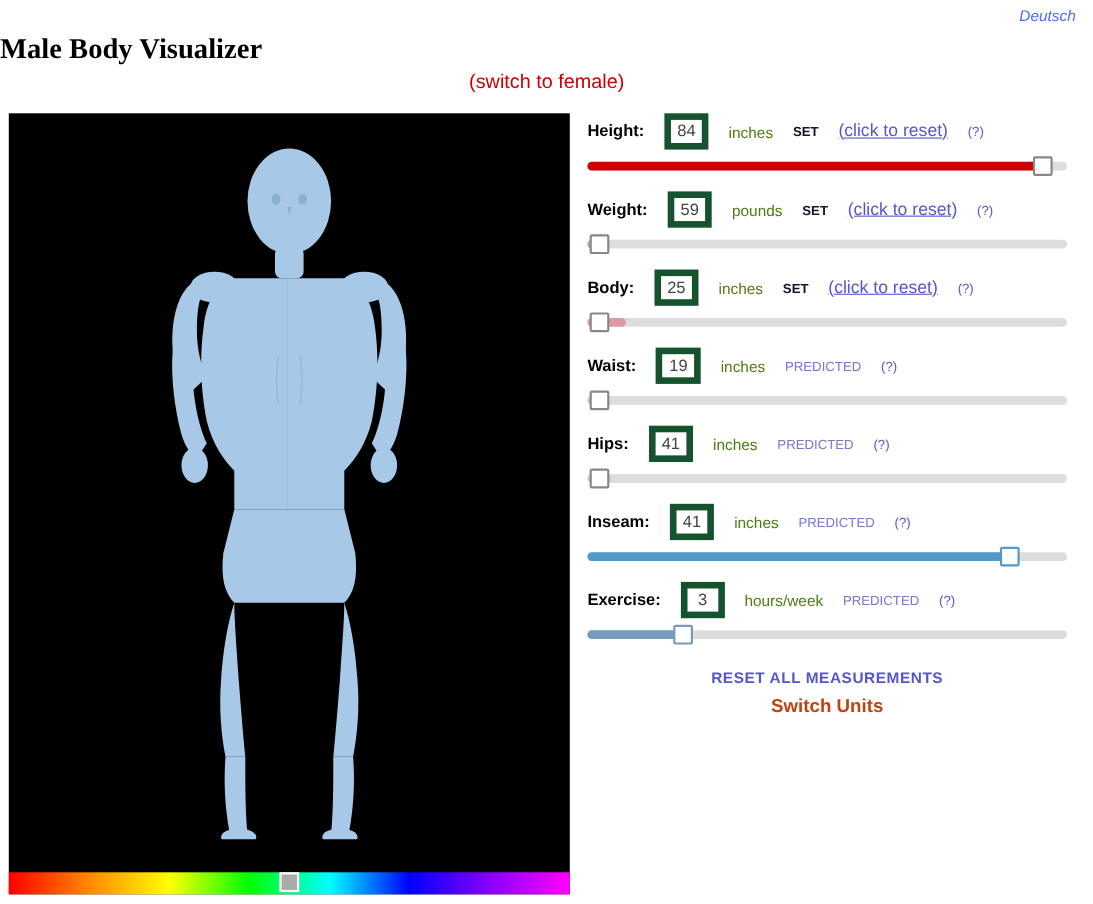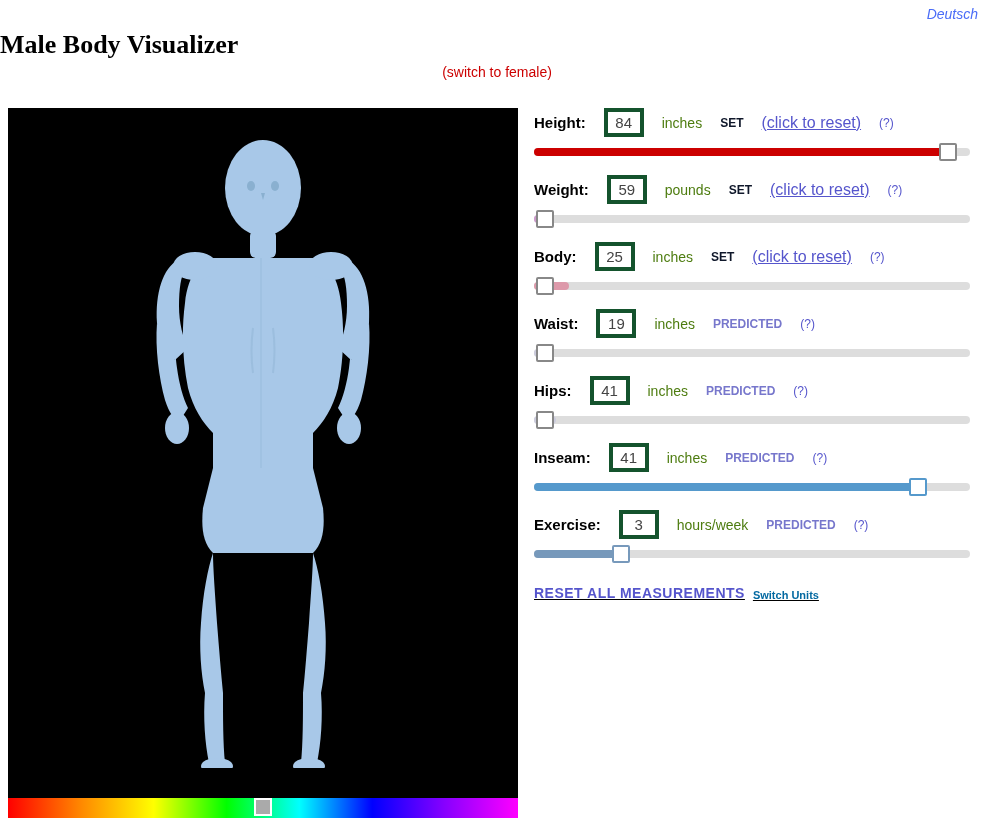--- a/index.html
+++ b/index.html
@@ -28,23 +28,23 @@
       text-align: left;
       font-size: 26px;
       font-weight: bold;
       margin-top: 8px;
       font-family: Liberation Serif, serif;
     }
 
     .page-subtitle {
       text-align: center;
       color: #c00;
-      font-size: 14px;
+      font-size: 18px;
       margin-top: 4px;
-      margin-bottom: 28px;
+      margin-bottom: 18px;
     }
     .page-subtitle a {
       color: #c00;
       text-decoration: none;
     }
 
     .main-layout {
       display: flex;
       flex-direction: row;
       padding: 0 8px;
@@ -109,21 +109,21 @@
       gap: 18px;
       margin-bottom: 4px;
     }
 
     .measurement-name {
       font-weight: bold;
       font-size: 15px;
     }
 
     .measurement-value-box {
-      border: 4px solid #14532d;
+      border: 6px solid #14532d;
       padding: 2px 6px;
       font-size: 15px;
       min-width: 40px;
       text-align: center;
       color: #444;
     }
 
     .measurement-unit {
       font-size: 14px;
       color: #4d7c0f;
@@ -131,21 +131,21 @@
 
     .measurement-status-set {
       color: #0f172a;
       font-size: 12px;
       font-weight: bold;
     }
 
     .measurement-status-predicted {
       color: #7777cc;
       font-size: 12px;
-      font-weight: bold;
+      font-weight: normal;
     }
 
     .measurement-reset {
       color: #5555cc;
       font-size: 16px;
       text-decoration: underline;
       cursor: pointer;
     }
 
     .measurement-help {
@@ -211,41 +211,40 @@
     
     .inseam-fill { background: #5599cc; width: 88%; }
     .inseam-thumb { left: calc(88% - 9px); border-color: #5599cc; }
 
     
     .exercise-fill { background: #7799bb; width: 20%; }
     .exercise-thumb { left: calc(20% - 9px); border-color: #7799bb; }
 
     .bottom-actions {
       display: flex;
-      flex-direction: row;
-      align-items: flex-end;
+      flex-direction: column;
+      align-items: center;
       margin-top: 8px;
       gap: 8px;
-      text-decoration: underline;
     }
 
     .reset-all-btn {
       color: #5555cc;
       font-size: 14px;
       font-weight: bold;
       text-decoration: none;
       letter-spacing: 0.5px;
       cursor: pointer;
       background: none;
       border: none;
     }
 
     .switch-units-btn {
-      color: #0369a1;
-      font-size: 11px;
+      color: #c2410c;
+      font-size: 17px;
       font-weight: bold;
       background: none;
       border: none;
       cursor: pointer;
     }
   </style>
 </head>
 <body>
 
 <div class="top-bar">

